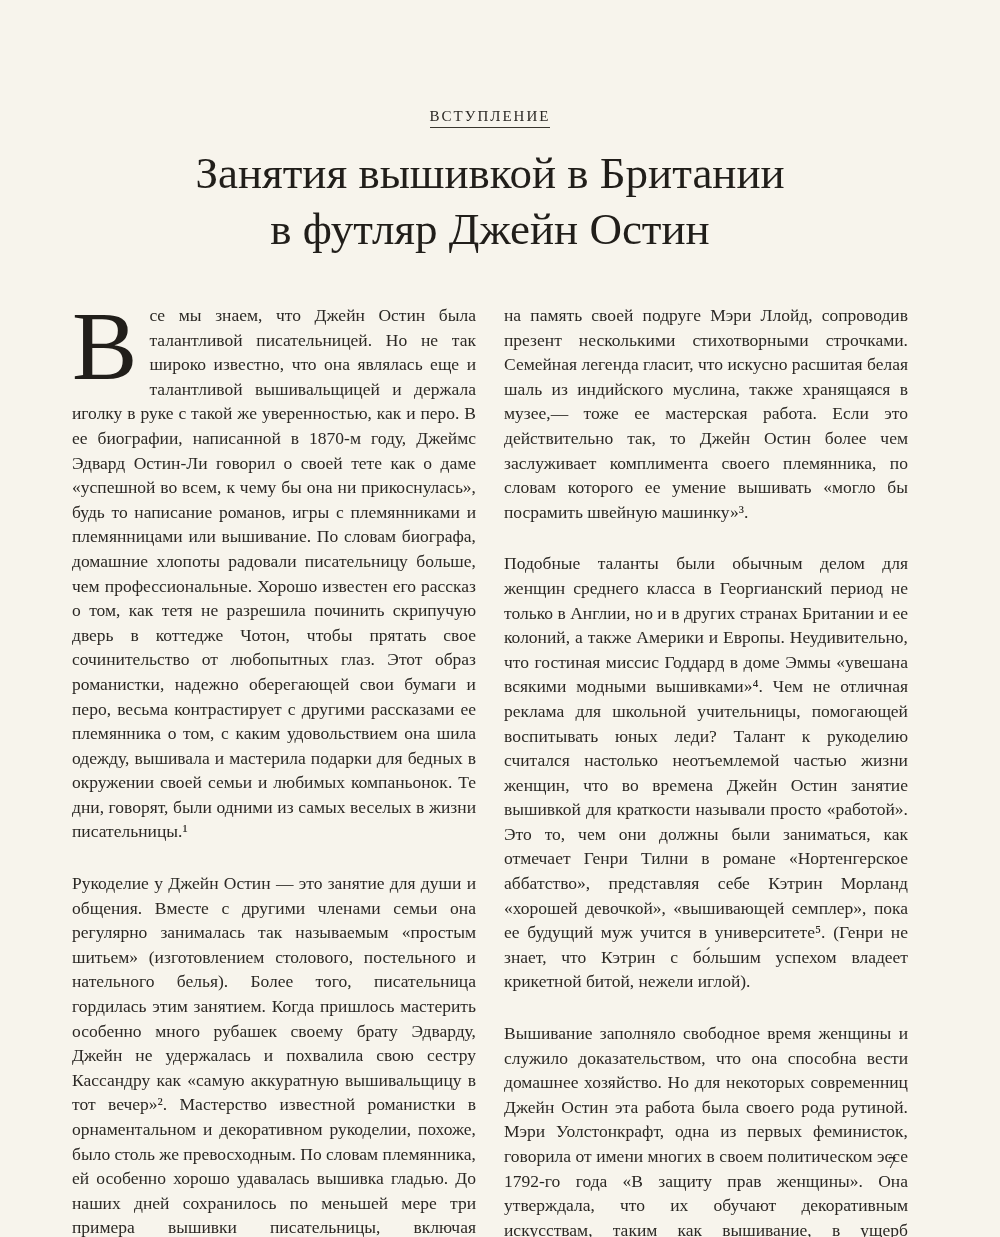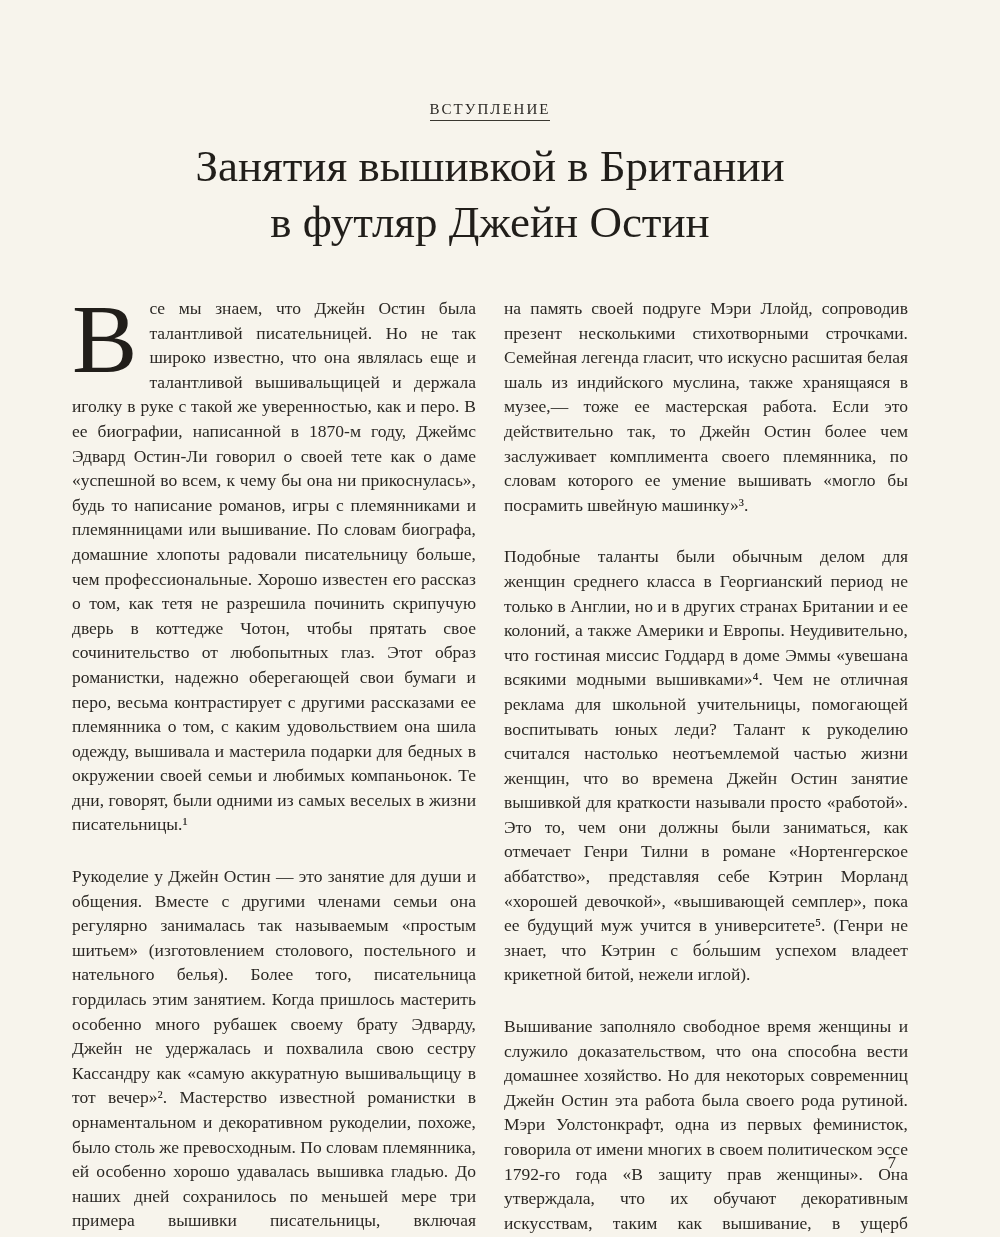--- a/index.html
+++ b/index.html
@@ -17,21 +17,21 @@
     color: #2b2824;
     font-family: "Liberation Serif", "DejaVu Serif", serif;
     padding: 100px 92px 0 72px;
     overflow: hidden;
   }
   .kicker {
     text-align: center;
     font-size: 15px;
     letter-spacing: 2px;
     color: #2b2824;
-    margin: 1px 0 20px 0;
+    margin: 8px 0 20px 0;
   }
   .kicker .kicker-inner {
     border-bottom: 1px solid #3a372f;
     padding-bottom: 3px;
   }
   .title {
     text-align: center;
     font-weight: 400;
     font-size: 45px;
     line-height: 56px;

